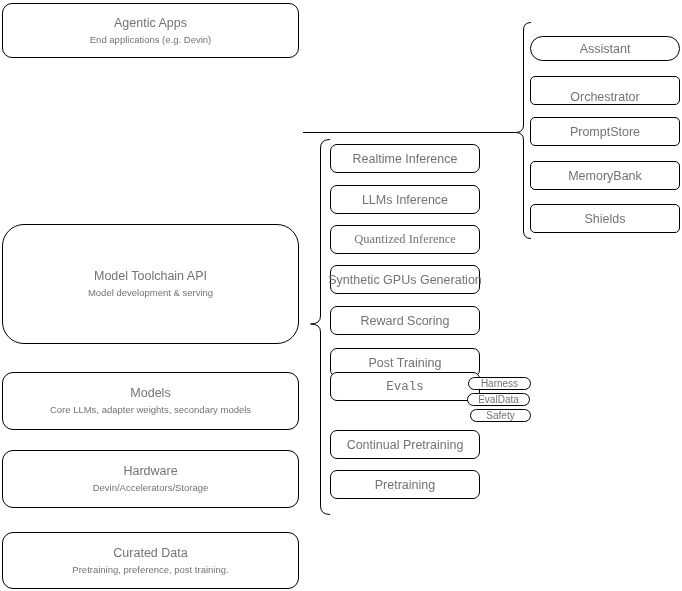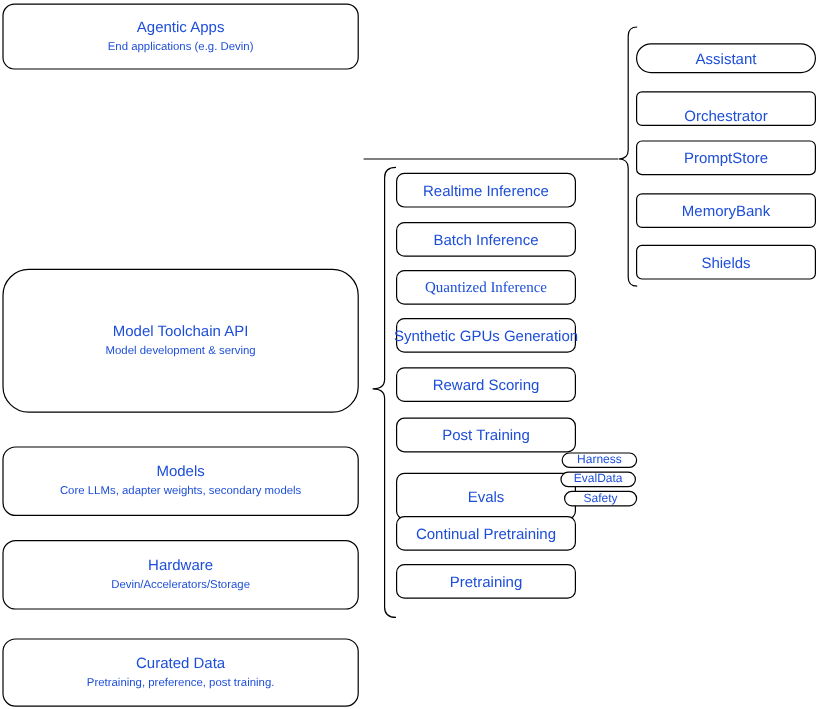--- a/index.html
+++ b/index.html
@@ -1,18 +1,18 @@
 <!DOCTYPE html>
 <html><head>
 <meta charset="utf-8">
 <style>
   html,body{margin:0;padding:0;background:#ffffff;}
   .canvas{
     position:relative;width:682px;height:591px;background:#ffffff;
-    font-family:"Liberation Sans",sans-serif;color:#1d4ed8;overflow:hidden;
+    font-family:"Liberation Sans",sans-serif;color:#737373;overflow:hidden;
   }
   .wires{position:absolute;left:0;top:0;width:682px;height:591px;}
   .box{
     position:absolute;box-sizing:border-box;background:#ffffff;
     border:1px solid #000;display:flex;flex-direction:column;
     align-items:center;justify-content:center;text-align:center;
   }
   .box .title{font-size:12.5px;line-height:1.2;white-space:nowrap;}
   .box .subtitle{font-size:9.5px;line-height:1.2;margin-top:3px;white-space:nowrap;}
   .node{font-size:12.5px;white-space:nowrap;}
@@ -56,35 +56,35 @@
 
   <div class="box" style="left:2px;top:532px;width:297px;height:57px;border-radius:11px;">
     <div class="title">Curated Data</div>
     <div class="subtitle">Pretraining, preference, post training.</div>
   </div>
 
   <div class="box node" style="left:330px;top:144px;width:150px;height:29px;border-radius:7px;">
     <span>Realtime Inference</span>
   </div>
   <div class="box node" style="left:330px;top:185px;width:150px;height:29px;border-radius:7px;">
-    <span>Batch Inference</span>
+    <span>LLMs Inference</span>
   </div>
   <div class="box node" style="left:330px;top:225px;width:150px;height:29px;border-radius:7px;font-family:Liberation Serif, serif;">
     <span>Quantized Inference</span>
   </div>
   <div class="box node" style="left:330px;top:265px;width:150px;height:29px;border-radius:7px;">
     <span>Synthetic GPUs Generation</span>
   </div>
   <div class="box node" style="left:330px;top:306px;width:150px;height:29px;border-radius:7px;">
     <span>Reward Scoring</span>
   </div>
   <div class="box node" style="left:330px;top:348px;width:150px;height:29px;border-radius:7px;">
     <span>Post Training</span>
   </div>
-  <div class="box node" style="left:330px;top:394px;width:150px;height:39px;border-radius:7px;">
+  <div class="box node" style="left:330px;top:372px;width:150px;height:29px;border-radius:7px;font-family:Liberation Mono, monospace;">
     <span>Evals</span>
   </div>
   <div class="box node" style="left:330px;top:430px;width:150px;height:29px;border-radius:7px;">
     <span>Continual Pretraining</span>
   </div>
   <div class="box node" style="left:330px;top:470px;width:150px;height:29px;border-radius:7px;">
     <span>Pretraining</span>
   </div>
 
   <div class="pill" style="left:468px;top:377px;width:63px;height:13px;">

